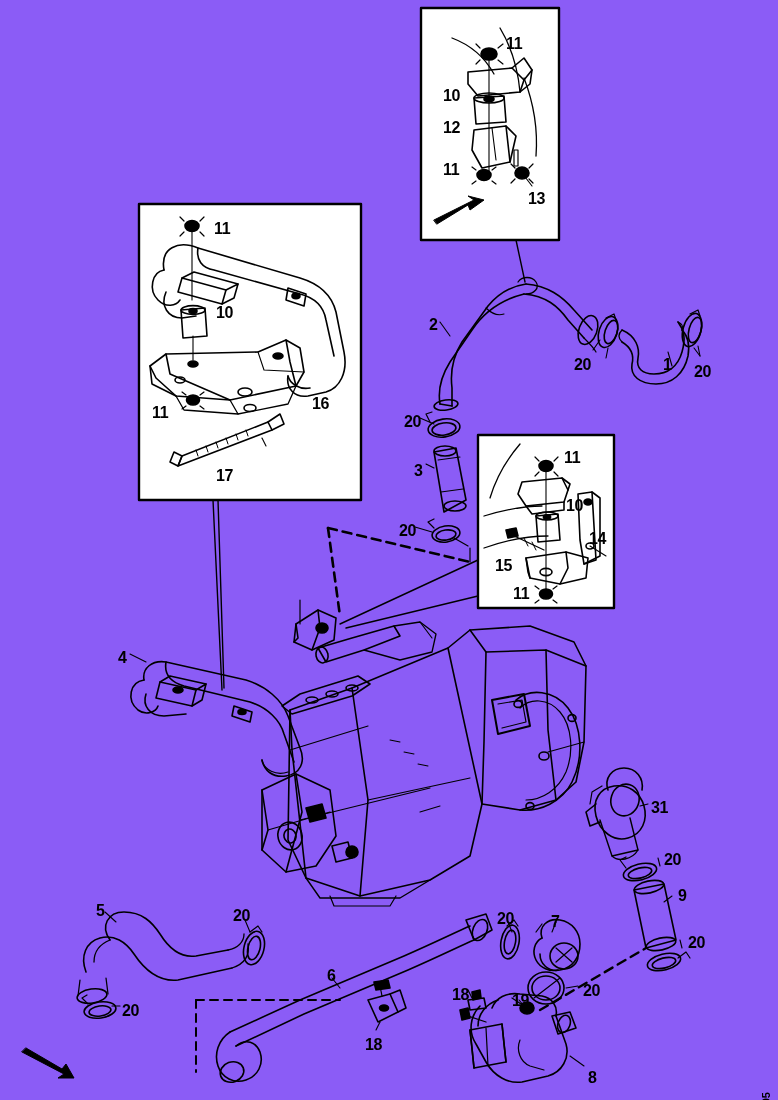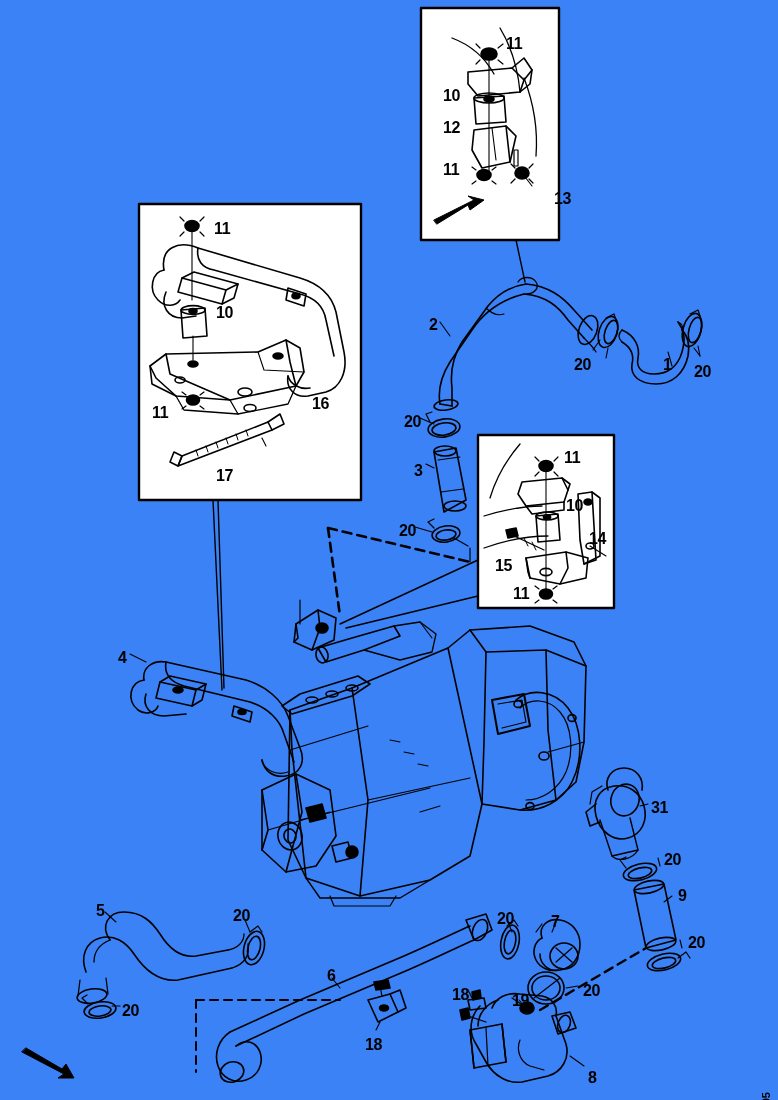--- a/index.html
+++ b/index.html
@@ -1,17 +1,17 @@
 <!DOCTYPE html>
 <html><head>
 <meta charset="utf-8">
 <style>
   html,body{margin:0;padding:0;background:#fff;}
   body{width:778px;height:1100px;font-family:"Liberation Sans",sans-serif;overflow:hidden;}
-  #sheet{position:relative;width:778px;height:1100px;background:#3b82f6;}
+  #sheet{position:relative;width:778px;height:1100px;background:#8b5cf6;}
   #art{position:absolute;left:0;top:0;width:778px;height:1100px;}
   .callout{
     position:absolute;
     font-family:"Liberation Sans",sans-serif;
     font-weight:bold;
     font-size:15px;
     color:#000;
     line-height:1;
     white-space:nowrap;
     letter-spacing:-0.3px;
@@ -458,21 +458,21 @@
       <path d="M584 1066 L570 1056" stroke-width="1.1"></path>
 
       <path d="M22 1052 L64 1074 L58 1078 L74 1078 L66 1064 L62 1069 L26 1048 Z" fill="#000" stroke="#000" stroke-width="1"></path>
     </g>
   </svg>
 
   <div class="callout big" style="left:506px;top:36px;">11</div>
   <div class="callout big" style="left:443px;top:88px;">10</div>
   <div class="callout big" style="left:443px;top:120px;">12</div>
   <div class="callout big" style="left:443px;top:162px;">11</div>
-  <div class="callout big" style="left:528px;top:191px;margin-left:26px;">13</div>
+  <div class="callout big" style="left:528px;top:191px;">13</div>
 
   <div class="callout big" style="left:214px;top:221px;">11</div>
   <div class="callout big" style="left:216px;top:305px;">10</div>
   <div class="callout big" style="left:152px;top:405px;">11</div>
   <div class="callout big" style="left:312px;top:396px;">16</div>
   <div class="callout big" style="left:216px;top:468px;">17</div>
 
   <div class="callout big" style="left:564px;top:450px;">11</div>
   <div class="callout big" style="left:566px;top:498px;">10</div>
   <div class="callout big" style="left:589px;top:531px;">14</div>

